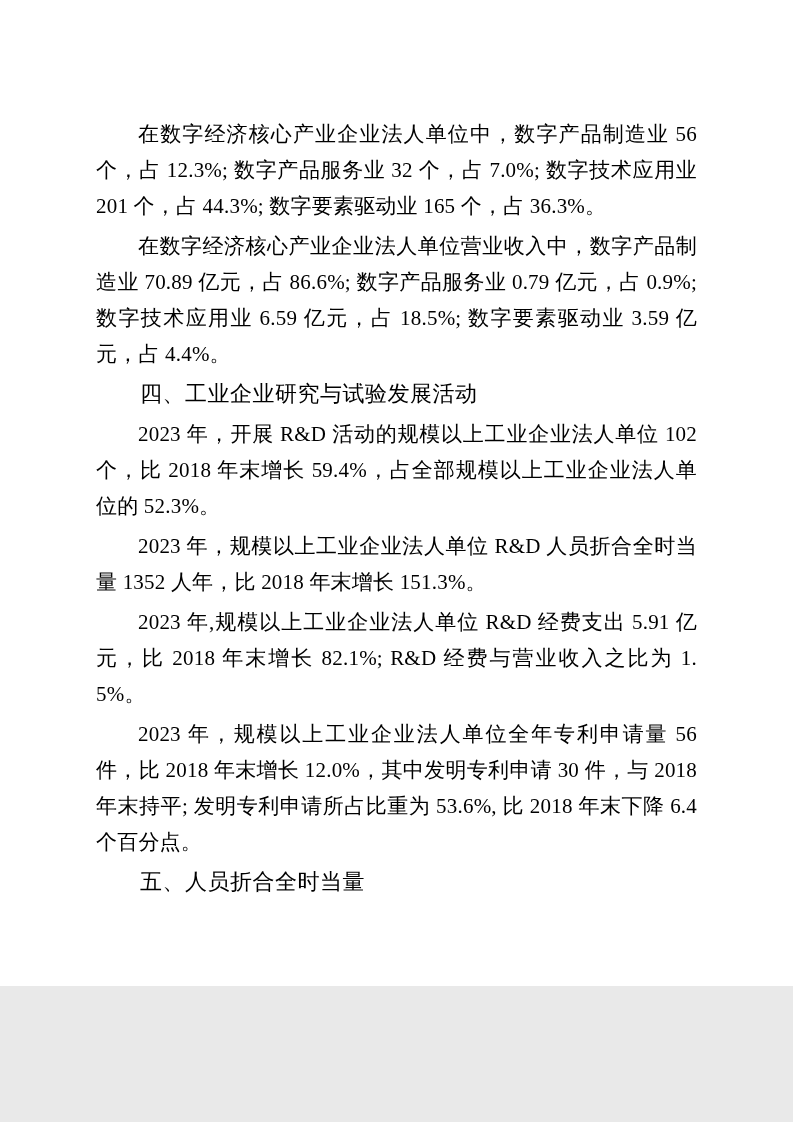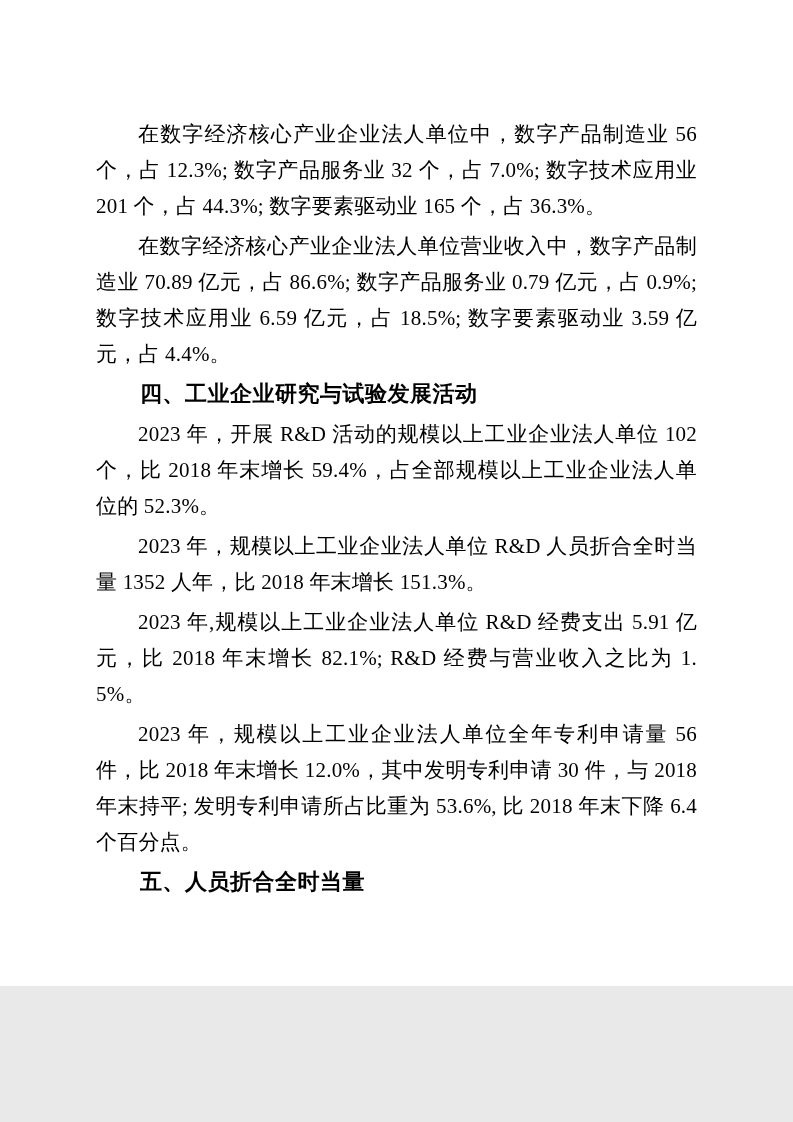--- a/index.html
+++ b/index.html
@@ -26,21 +26,21 @@
     line-height: 36px;
     text-indent: 2em;
     text-align: justify;
     text-align-last: left;
     letter-spacing: 0.2px;
     word-break: break-all;
   }
   h2.section-heading {
     margin: 0 0 4px 0;
     font-family: "Liberation Sans", "DejaVu Sans", sans-serif;
-    font-weight: 700;
+    font-weight: 400;
     font-size: 22px;
     line-height: 36px;
     text-indent: 2em;
     letter-spacing: 0.5px;
   }
   .footer {
     position: absolute;
     top: 1028px;
     left: 0;
     right: 0;

